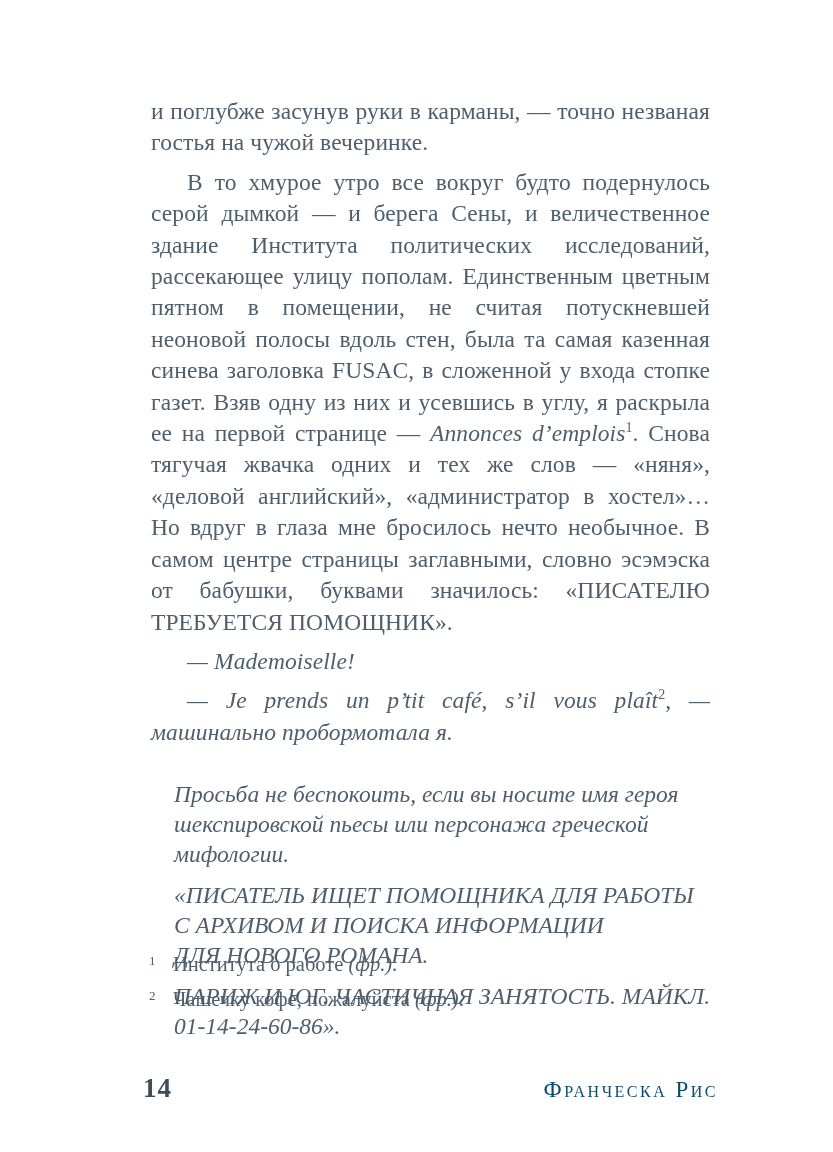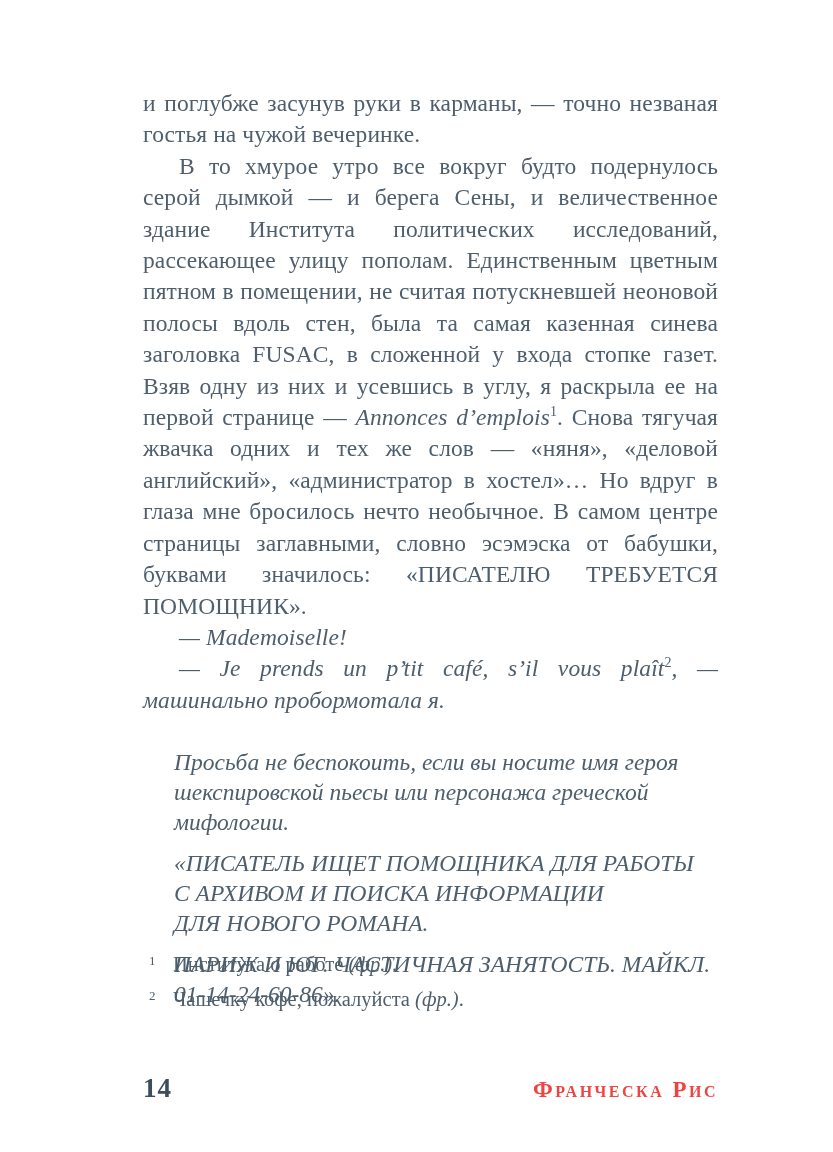--- a/index.html
+++ b/index.html
@@ -13,21 +13,21 @@
     color: #4e5e6c;
     overflow: hidden;
   }
   .text-block {
     position: absolute;
     left: 143px;
     top: 88px;
     width: 575px;
   }
   .para {
-    margin: 0;
+    margin: 8px;
     font-size: 23.5px;
     line-height: 31.4px;
     text-align: justify;
     text-indent: 36px;
     letter-spacing: 0.1px;
   }
   .para.no-indent { text-indent: 0; }
   .para i { font-style: italic; }
   sup.fn-ref {
     font-size: 14px;
@@ -76,22 +76,21 @@
   .page-number {
     font-weight: bold;
     font-size: 27px;
     color: #3d4c59;
     letter-spacing: 1px;
   }
   .running-title {
     font-variant: small-caps;
     font-size: 23px;
     letter-spacing: 2.5px;
-    color: #ef4444;
-    font-weight: bold;
+    color: #0c4a6e;
   }
 </style>
 </head>
 <body>
 
 <div class="page">
 
   <div class="text-block">
 
     <p class="para no-indent">и поглубже засунув руки в карманы, — точно незваная гостья на чужой вечеринке.</p>

